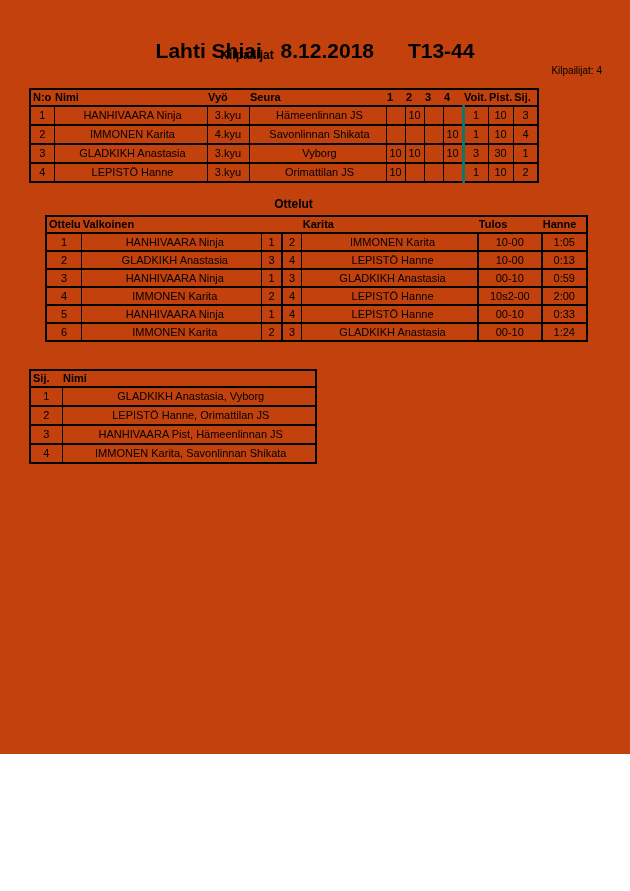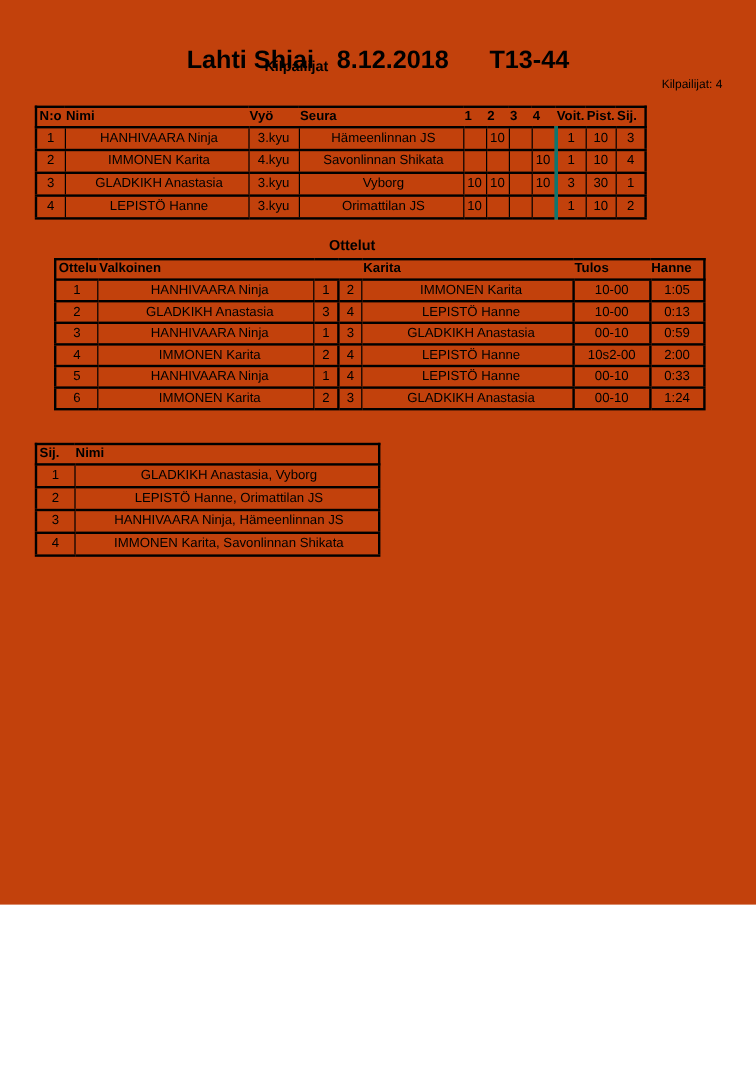--- a/index.html
+++ b/index.html
@@ -285,21 +285,21 @@
       <tr>
         <td class="c">1</td>
         <td class="l">GLADKIKH Anastasia, Vyborg</td>
       </tr>
       <tr>
         <td class="c">2</td>
         <td class="l">LEPISTÖ Hanne, Orimattilan JS</td>
       </tr>
       <tr>
         <td class="c">3</td>
-        <td class="l">HANHIVAARA Ninja, Hämeenlinnan JS</td>
+        <td class="l">HANHIVAARA Pist, Hämeenlinnan JS</td>
       </tr>
       <tr>
         <td class="c">4</td>
         <td class="l">IMMONEN Karita, Savonlinnan Shikata</td>
       </tr>
     </tbody>
       </table>
   </div>
 
 </div>

